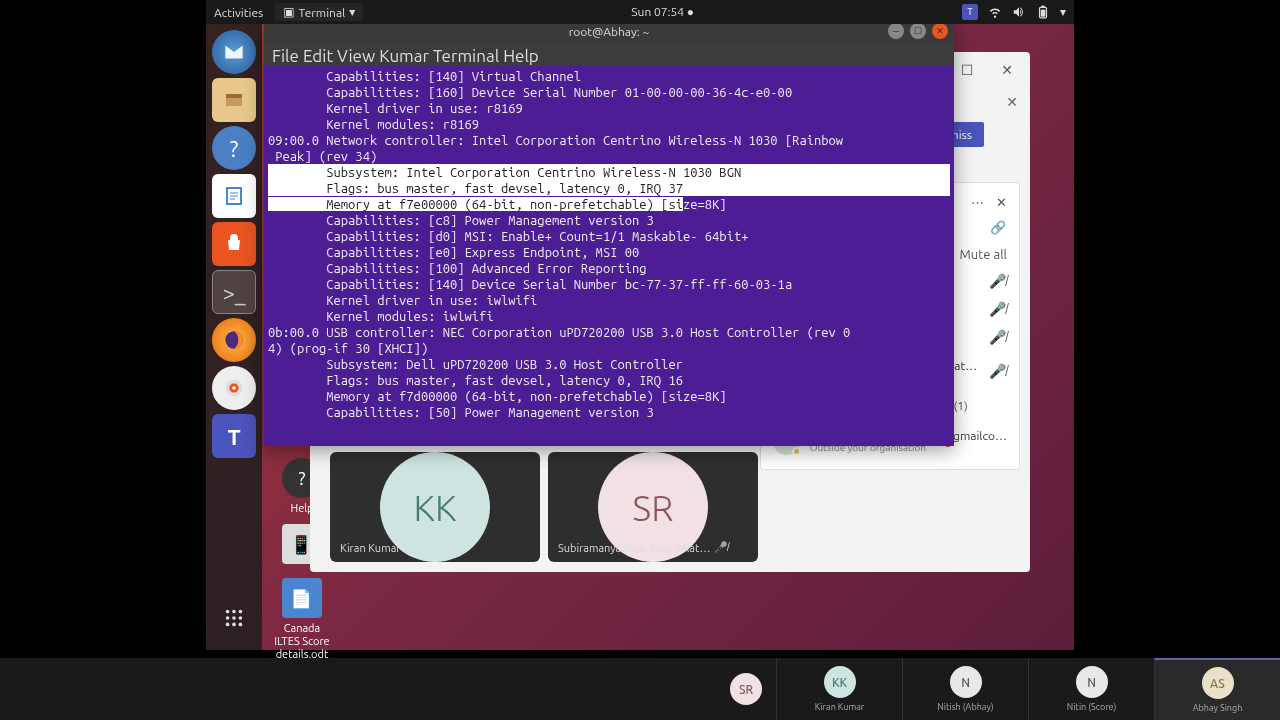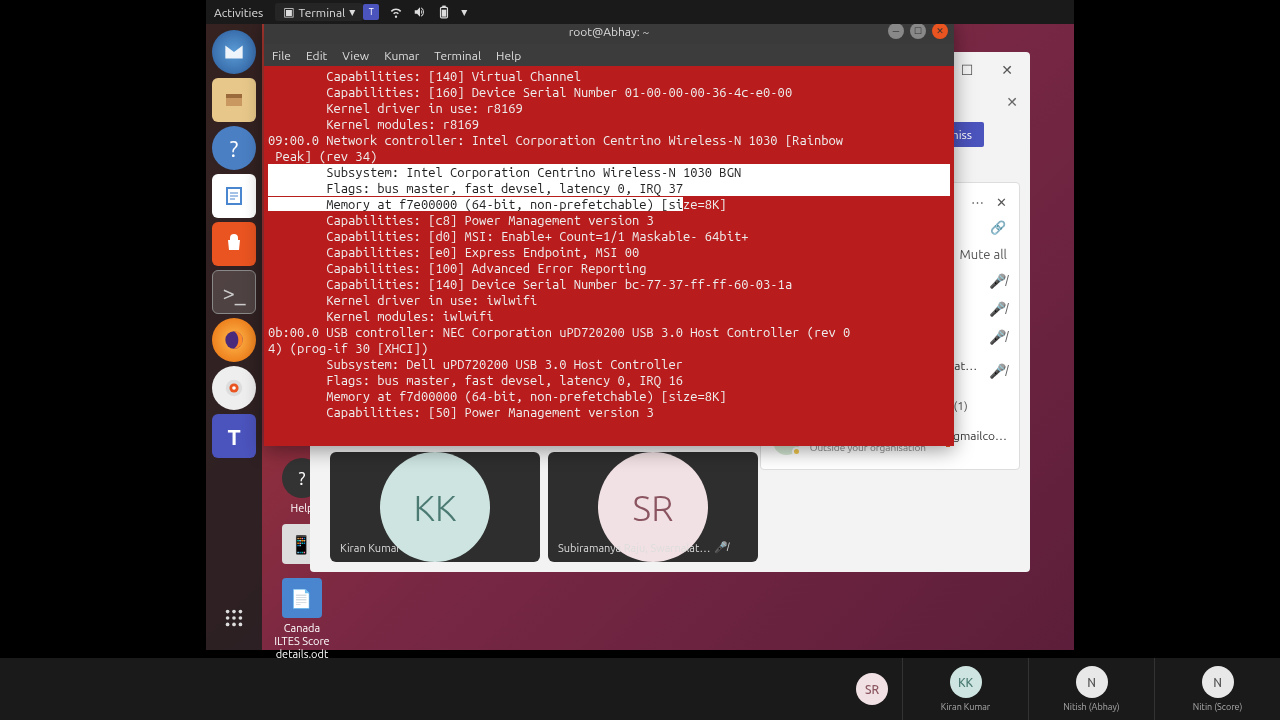--- a/index.html
+++ b/index.html
@@ -25,22 +25,22 @@
 .dock-teams { background: #4b53bc; }
 .dock-apps { color: #ddd; }
 
 .terminal-window { position: absolute; left: 264px; top: 18px; width: 690px; height: 428px; background: #2e0625; border-radius: 6px 6px 0 0; z-index: 60; display: flex; flex-direction: column; box-shadow: 0 4px 20px rgba(0,0,0,0.4); }
 .term-titlebar { height: 26px; background: #3a3a3a; border-radius: 6px 6px 0 0; display: flex; align-items: center; justify-content: center; position: relative; color: #ddd; font-size: 12px; }
 .term-controls { position: absolute; right: 6px; display: flex; gap: 6px; }
 .win-btn { width: 16px; height: 16px; border-radius: 50%; display: flex; align-items: center; justify-content: center; font-size: 9px; color: #333; cursor: pointer; }
 .win-min { background: #888; }
 .win-max { background: #888; }
 .win-close { background: #e95420; }
-.term-menubar { height: 22px; background: #3c3c3c; display: flex; align-items: center; padding: 0 8px; gap: 15px; color: #ddd; font-size: 12px; }
-.term-body { flex: 1; background: #b91c1c; padding: 2px 4px; font-family: "Ubuntu Mono", monospace; font-size: 13px; line-height: 16px; color: #eee; overflow: hidden; white-space: pre; }
+.term-menubar { height: 22px; background: #3c3c3c; display: flex; align-items: center; padding: 0 8px; gap: 4px; color: #ddd; font-size: 17px; }
+.term-body { flex: 1; background: #4c1d95; padding: 2px 4px; font-family: "Ubuntu Mono", monospace; font-size: 13px; line-height: 16px; color: #eee; overflow: hidden; white-space: pre; }
 .term-line { white-space: pre; }
 .highlight { background: #fff; color: #222; }
 
 .desktop-items { position: absolute; left: 270px; top: 458px; z-index: 40; display: flex; flex-direction: column; gap: 10px; }
 .desk-item { display: flex; flex-direction: column; align-items: center; color: #fff; font-size: 11px; text-align: center; width: 64px; }
 .desk-item-icon { width: 40px; height: 40px; border-radius: 4px; display: flex; align-items: center; justify-content: center; font-size: 18px; margin-bottom: 4px; background: rgba(0,0,0,0.2); }
 .help-icon { background: #333; border-radius: 50%; color: #fff; }
 .device-icon { background: #ddd; }
 .doc-icon { background: #4a86cf; }
 
@@ -90,20 +90,23 @@
 
 <div class="topbar">
   <div class="topbar-left">
     <span>Activities</span>
     <span class="app-indicator">
       <span>▣</span>
       <span>Terminal</span>
       <span>▾</span>
     </span>
   </div>
+  <div class="topbar-center">
+    <span>Sun 07:54</span><span> ●</span>
+  </div>
   <div class="topbar-right">
     <span style="background:#4b53bc;width:16px;height:16px;border-radius:2px;display:inline-flex;align-items:center;justify-content:center;color:#fff;font-size:9px;">T</span>
     <span>
       <svg width="14" height="14" viewBox="0 0 24 24" fill="#ddd">
           <path d="M12 18a2 2 0 100 4 2 2 0 000-4zm-5-4a7 7 0 0110 0l-2 2a4 4 0 00-6 0zm-4-4a12 12 0 0118 0l-2 2a9 9 0 00-14 0z"></path>
         </svg>
     </span>
     <span>
       <svg width="14" height="14" viewBox="0 0 24 24" fill="#ddd">
           <path d="M3 9v6h4l5 5V4L7 9H3zm13 3a4 4 0 00-2-3.5v7a4 4 0 002-3.5zm-2-8v2a7 7 0 010 12v2a9 9 0 000-16z"></path>
@@ -290,14 +293,18 @@
         <div class="bb-name">Kiran Kumar</div>
       </div>
       <div class="bb-tile">
         <div class="bb-avatar bb-n">N</div>
         <div class="bb-name">Nitish (Abhay)</div>
       </div>
       <div class="bb-tile">
         <div class="bb-avatar bb-n">N</div>
         <div class="bb-name">Nitin (Score)</div>
       </div>
+      <div class="bb-tile active">
+        <div class="bb-avatar bb-as">AS</div>
+        <div class="bb-name">Abhay Singh</div>
+      </div>
     </div>
 </div>
 
 </body></html>

